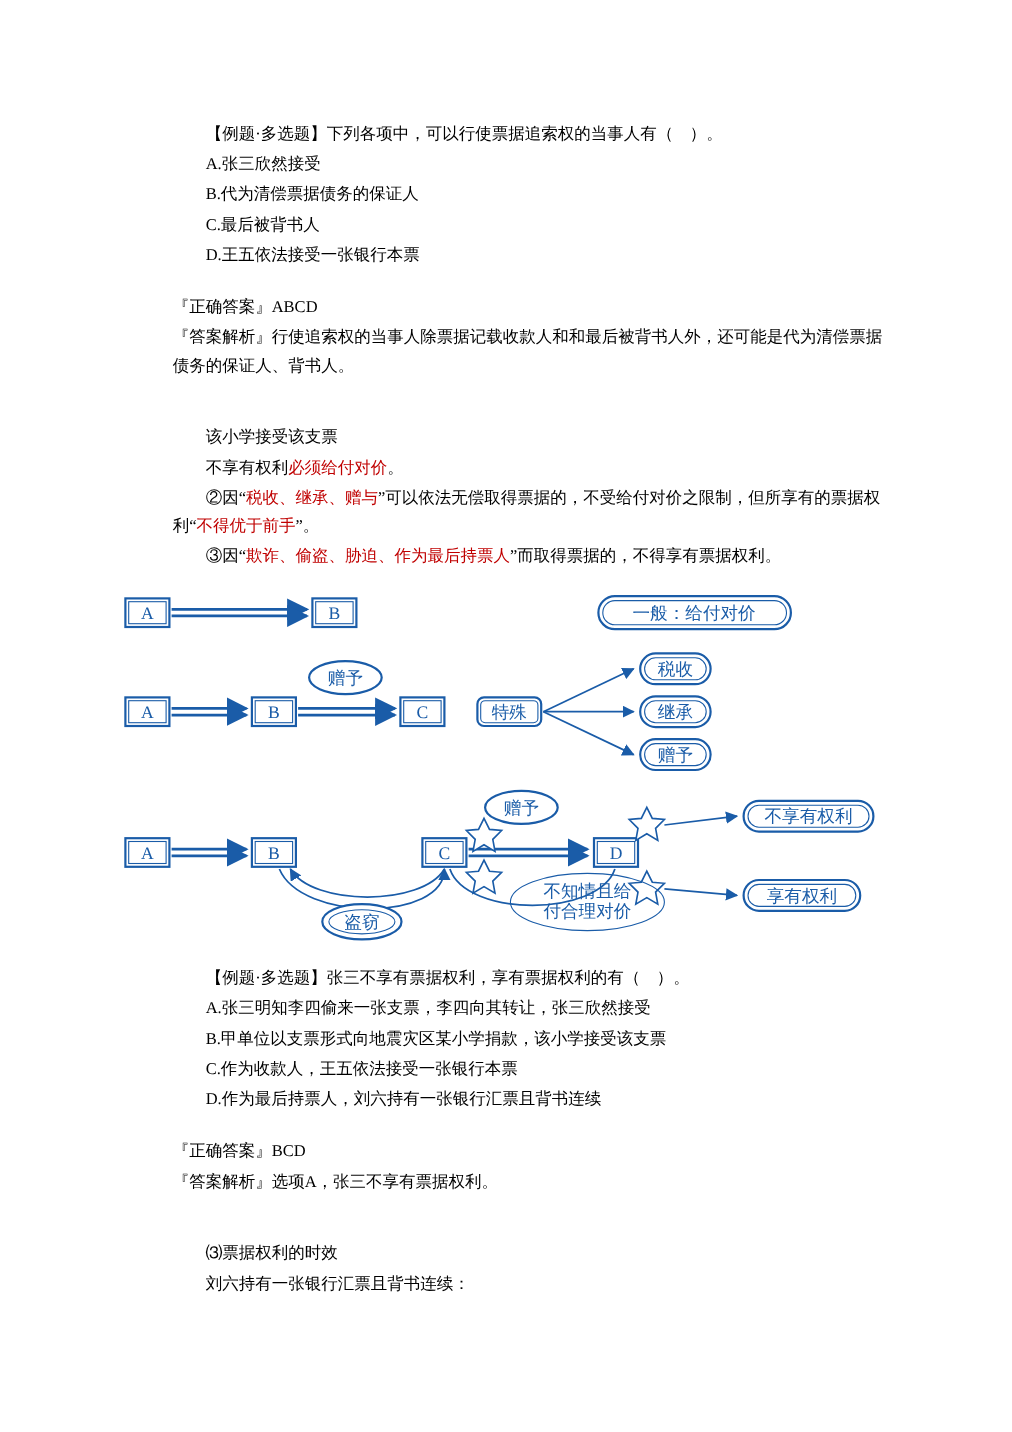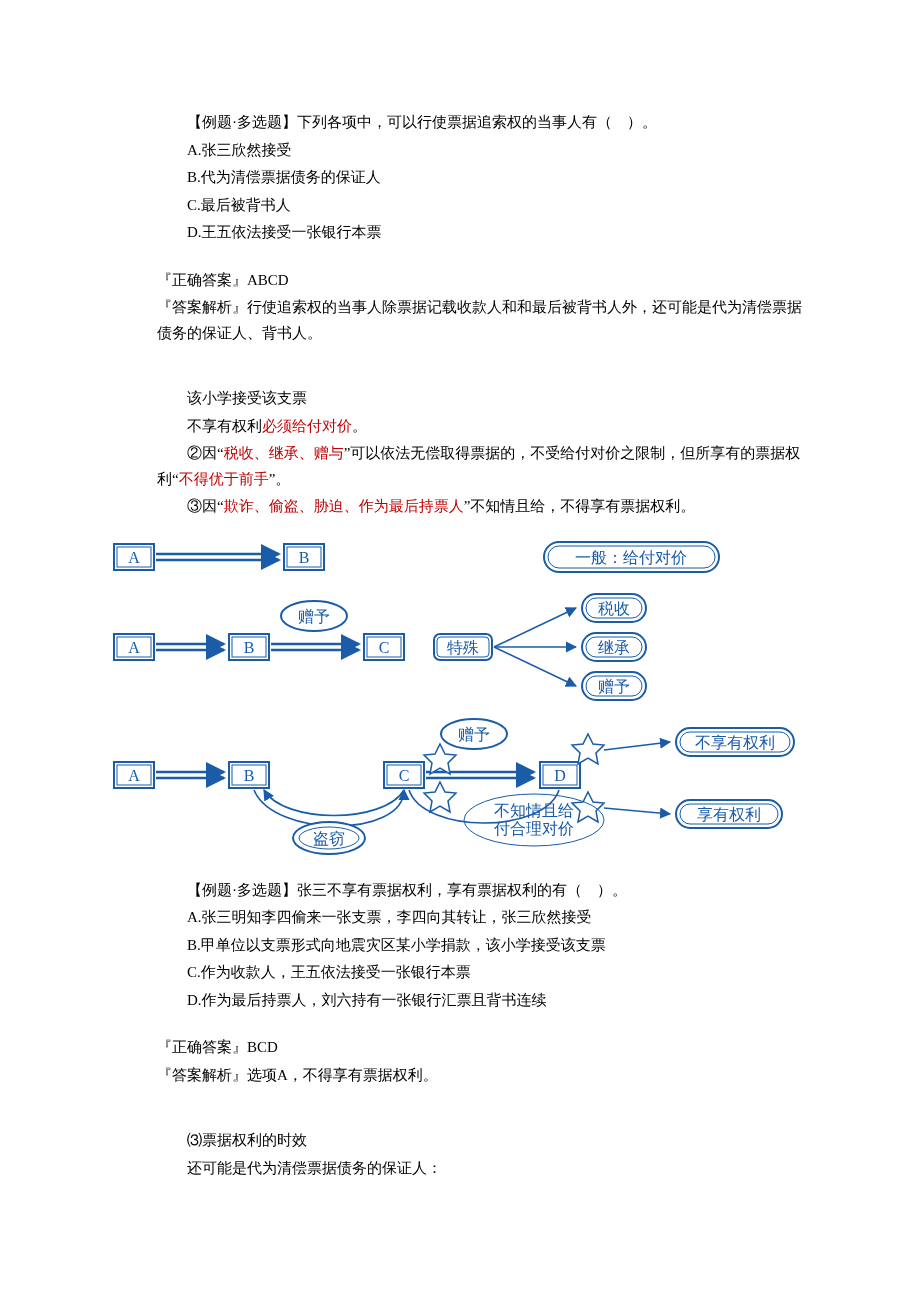--- a/index.html
+++ b/index.html
@@ -87,21 +87,21 @@
 <div class="section-gap-lg"></div>
 
 <div class="para indent">该小学接受该支票</div>
 <div class="para indent">
   <span>不享有权利</span><span class="red">必须给付对价</span><span>。</span>
 </div>
 <div class="para indent">
   <span>②因“</span><span class="red">税收、继承、赠与</span><span>”可以依法无偿取得票据的，不受给付对价之限制，但所享有的票据权利“</span><span class="red">不得优于前手</span><span>”。</span>
 </div>
 <div class="para indent">
-  <span>③因“</span><span class="red">欺诈、偷盗、胁迫、作为最后持票人</span><span>”不知情且给，不得享有票据权利。</span>
+  <span>③因“</span><span class="red">欺诈、偷盗、胁迫、作为最后持票人</span><span>”而取得票据的，不得享有票据权利。</span>
 </div>
 
 <div class="diagram-img">
 <svg width="730" height="320" viewBox="0 0 730 320">
   <defs>
     <marker id="ah" viewBox="0 0 10 10" refX="9" refY="5" markerWidth="8" markerHeight="8" orient="auto">
       <path d="M0,0 L10,5 L0,10 z" class="ahead"></path>
     </marker>
     <marker id="ah2" viewBox="0 0 10 10" refX="9" refY="5" markerWidth="7" markerHeight="7" orient="auto">
       <path d="M0,0 L10,5 L0,10 z" class="ahead"></path>
@@ -228,19 +228,19 @@
 <div class="para indent">【例题·多选题】张三不享有票据权利，享有票据权利的有（　）。</div>
 <div class="para indent">A.张三明知李四偷来一张支票，李四向其转让，张三欣然接受</div>
 <div class="para indent">B.甲单位以支票形式向地震灾区某小学捐款，该小学接受该支票</div>
 <div class="para indent">C.作为收款人，王五依法接受一张银行本票</div>
 <div class="para indent">D.作为最后持票人，刘六持有一张银行汇票且背书连续</div>
 <div class="section-gap"></div>
 <div class="para">
   <span>『正确答案』</span><span>BCD</span>
 </div>
 <div class="para">
-  <span>『答案解析』</span><span>选项A，不得享有票据权利。</span>
+  <span>『答案解析』</span><span>选项A，张三不享有票据权利。</span>
 </div>
 
 <div class="section-gap-lg"></div>
 
 <div class="para indent">⑶票据权利的时效</div>
-<div class="para indent">还可能是代为清偿票据债务的保证人：</div>
+<div class="para indent">刘六持有一张银行汇票且背书连续：</div>
 
 </body></html>

